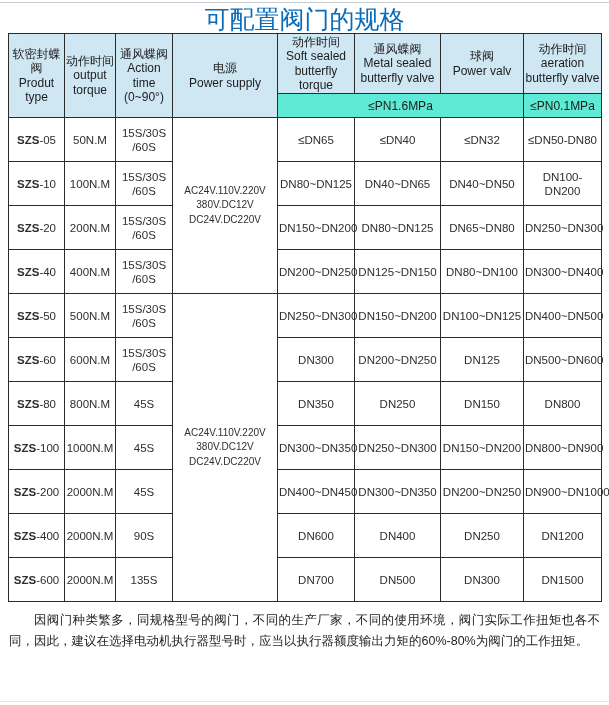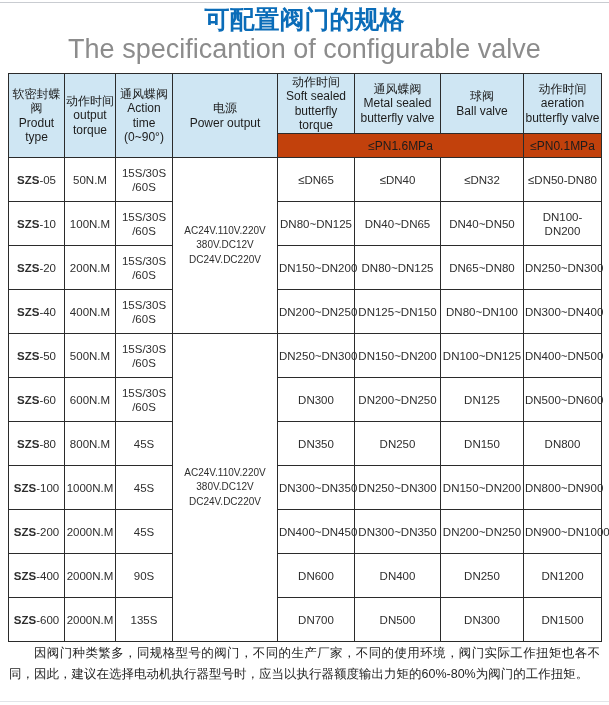--- a/index.html
+++ b/index.html
@@ -17,21 +17,21 @@
     border-top:1px solid #c9ccd1;
   }
   .bottom-rule {
     position:absolute; bottom:3px; left:0; width:100%;
     border-top:1px solid #e2e4e8;
   }
   .title-cn {
     margin: 5px 0 0 0;
     text-align: center;
     font-size: 25px;
-    font-weight: bold;
+    font-weight: normal;
     color: #0a6cb8;
     line-height: 28px;
   }
   .title-en {
     margin: 1px 0 9px 0;
     text-align: center;
     font-size: 27px;
     font-weight: normal;
     color: #8c8c8c;
     line-height: 30px;
@@ -51,51 +51,50 @@
   thead th {
     background: #cfe6f3;
     font-weight: normal;
     color: #1c1c1c;
     font-size: 12px;
     line-height: 14.5px;
   }
   tr.col-names { height: 60px; }
   tr.pressure-row { height: 24px; }
   tr.pressure-row td {
-    background: #c2410c;
+    background: #5eead4;
     font-size: 12px;
     color: #1c1c1c;
   }
   th .en, th .cn { white-space: pre-line; }
   tbody tr { height: 44px; padding-left: 48px; }
   tbody td {
     font-size: 11.5px;
     color: #2e2e2e;
     background: #fff;
     line-height: 14px;
   }
   td.model-cell b { font-weight: bold; }
   td.power-supply-cell { font-size: 10px; line-height: 14.5px; }
   .footnote {
-    margin: 1px 9px 0 9px;
+    margin: 8px 9px 0 9px;
     font-size: 12.5px;
     line-height: 21px;
     color: #1e1e1e;
     text-indent: 2em;
     text-align: justify;
   }
 </style>
 </head>
 <body>
 
 <div class="page">
   <div class="top-rule"></div>
 
   <h1 class="title-cn">可配置阀门的规格</h1>
-  <h2 class="title-en">The specificantion of configurable valve</h2>
 
   <table class="spec">
     <colgroup>
       <col style="width:56px">
         <col style="width:51px">
         <col style="width:57px">
         <col style="width:105px">
       <col style="width:77px">
         <col style="width:86px">
         <col style="width:83px">
@@ -113,35 +112,35 @@
           <div class="en">output
 torque</div>
         </th>
         <th rowspan="2">
           <div class="cn">通风蝶阀</div>
           <div class="en">Action time
 (0~90°)</div>
         </th>
         <th rowspan="2">
           <div class="cn">电源</div>
-          <div class="en">Power output</div>
+          <div class="en">Power supply</div>
         </th>
         <th>
           <div class="cn">动作时间</div>
           <div class="en">Soft sealed
 butterfly torque</div>
         </th>
         <th>
           <div class="cn">通风蝶阀</div>
           <div class="en">Metal sealed
 butterfly valve</div>
         </th>
         <th>
           <div class="cn">球阀</div>
-          <div class="en">Ball valve</div>
+          <div class="en">Power valv</div>
         </th>
         <th>
           <div class="cn">动作时间</div>
           <div class="en">aeration
 butterfly valve</div>
         </th>
       </tr>
       <tr class="pressure-row">
         <td colspan="3">≤PN1.6MPa</td>
         <td>≤PN0.1MPa</td>

